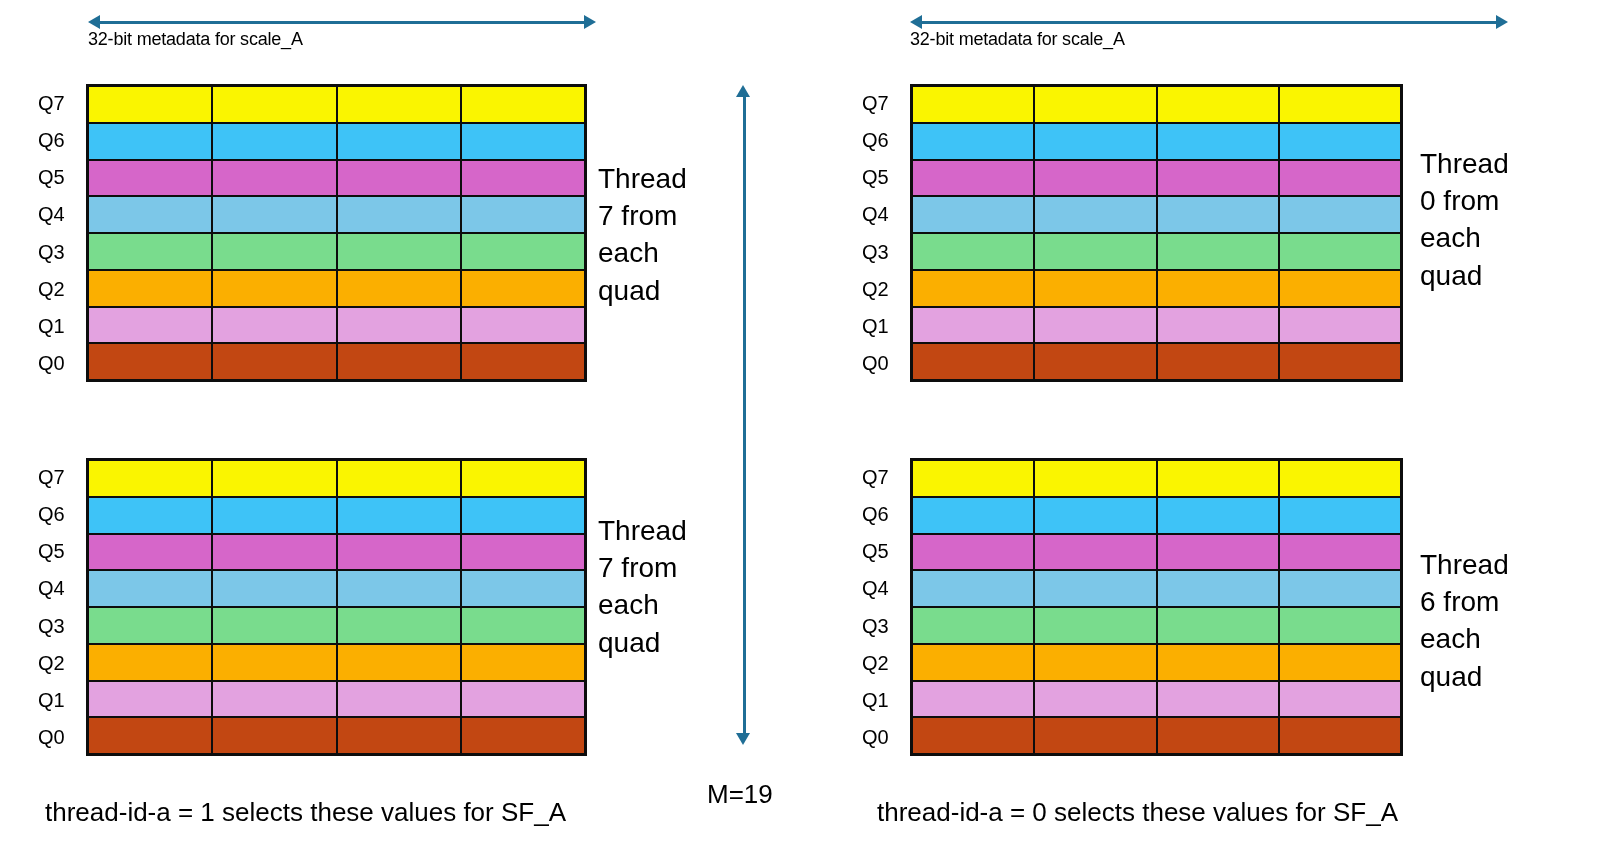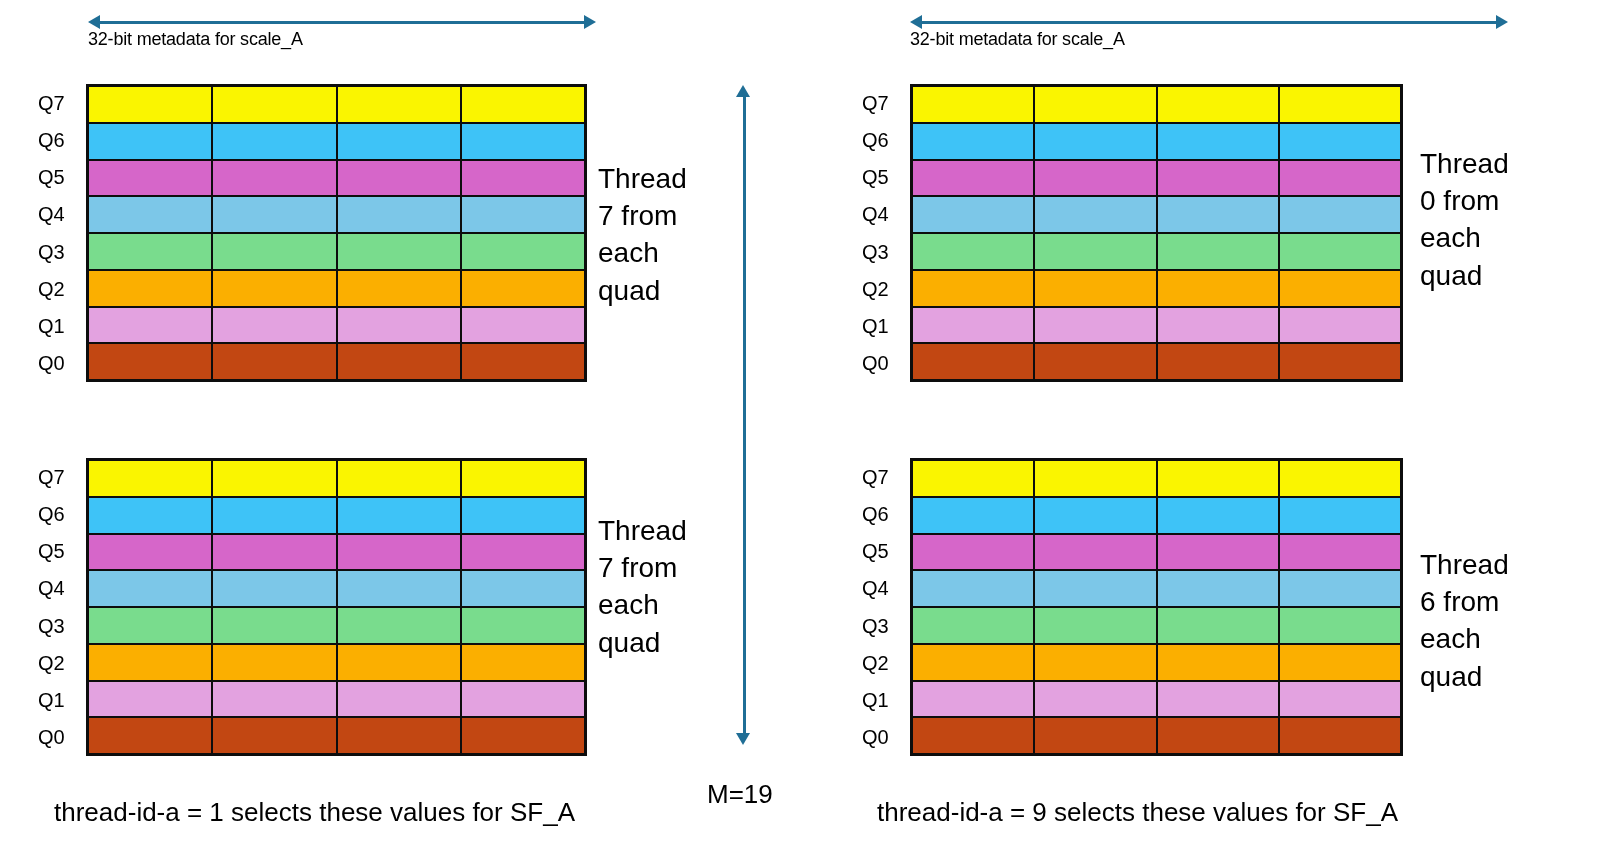--- a/index.html
+++ b/index.html
@@ -271,21 +271,21 @@
     </div>
   </div>
 
 <div class="thread-note" style="left:598px; top:512px;">
   <div>Thread</div>
   <div>7 from</div>
   <div>each</div>
   <div>quad</div>
 </div>
 
-<div class="caption" style="left:54px; top:797px;">thread-id-a = 1 selects these values  for SF_A</div>
+<div class="caption" style="left:45px; top:797px;">thread-id-a = 1 selects these values  for SF_A</div>
 
 <div class="varrow" style="left:735px; top:85px; height:660px;">
   <span class="head up"></span>
   <span class="line"></span>
   <span class="head down"></span>
 </div>
 <div class="m-label" style="left:707px; top:779px;">M=19</div>
 
 <div class="harrow" style="left:910px; top:13px; width:598px;">
   <span class="head left"></span>
@@ -425,13 +425,13 @@
     </div>
   </div>
 
 <div class="thread-note" style="left:1420px; top:546px;">
   <div>Thread</div>
   <div>6 from</div>
   <div>each</div>
   <div>quad</div>
 </div>
 
-<div class="caption" style="left:877px; top:797px;">thread-id-a = 9 selects these values  for SF_A</div>
+<div class="caption" style="left:877px; top:797px;">thread-id-a = 0 selects these values  for SF_A</div>
 
 </body></html>

